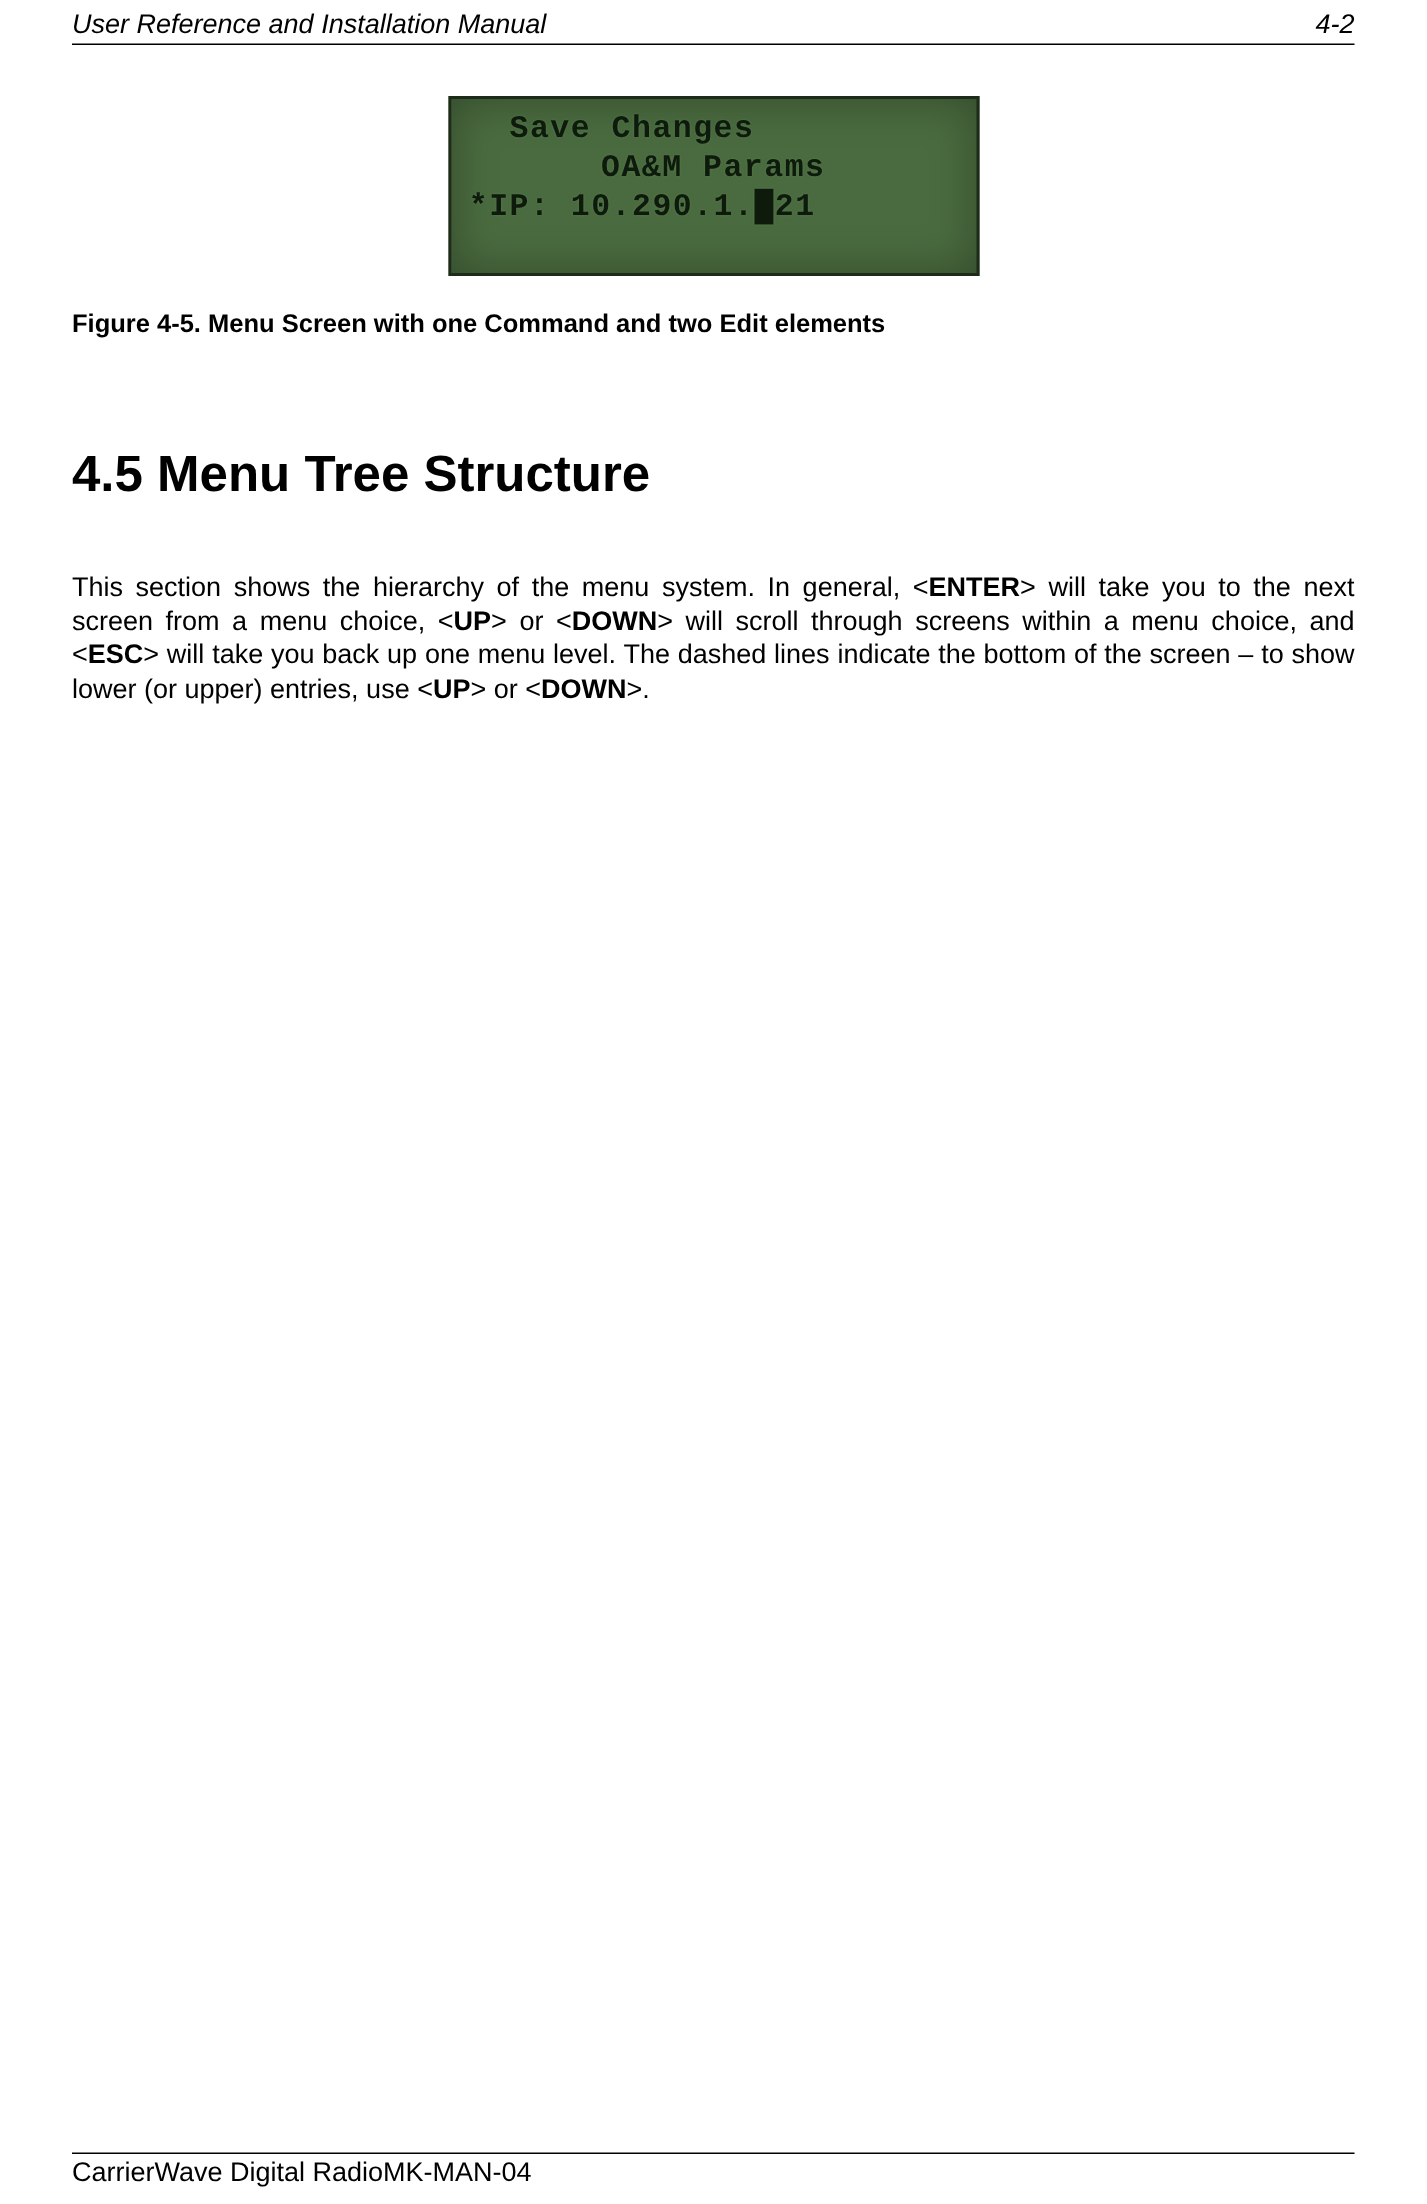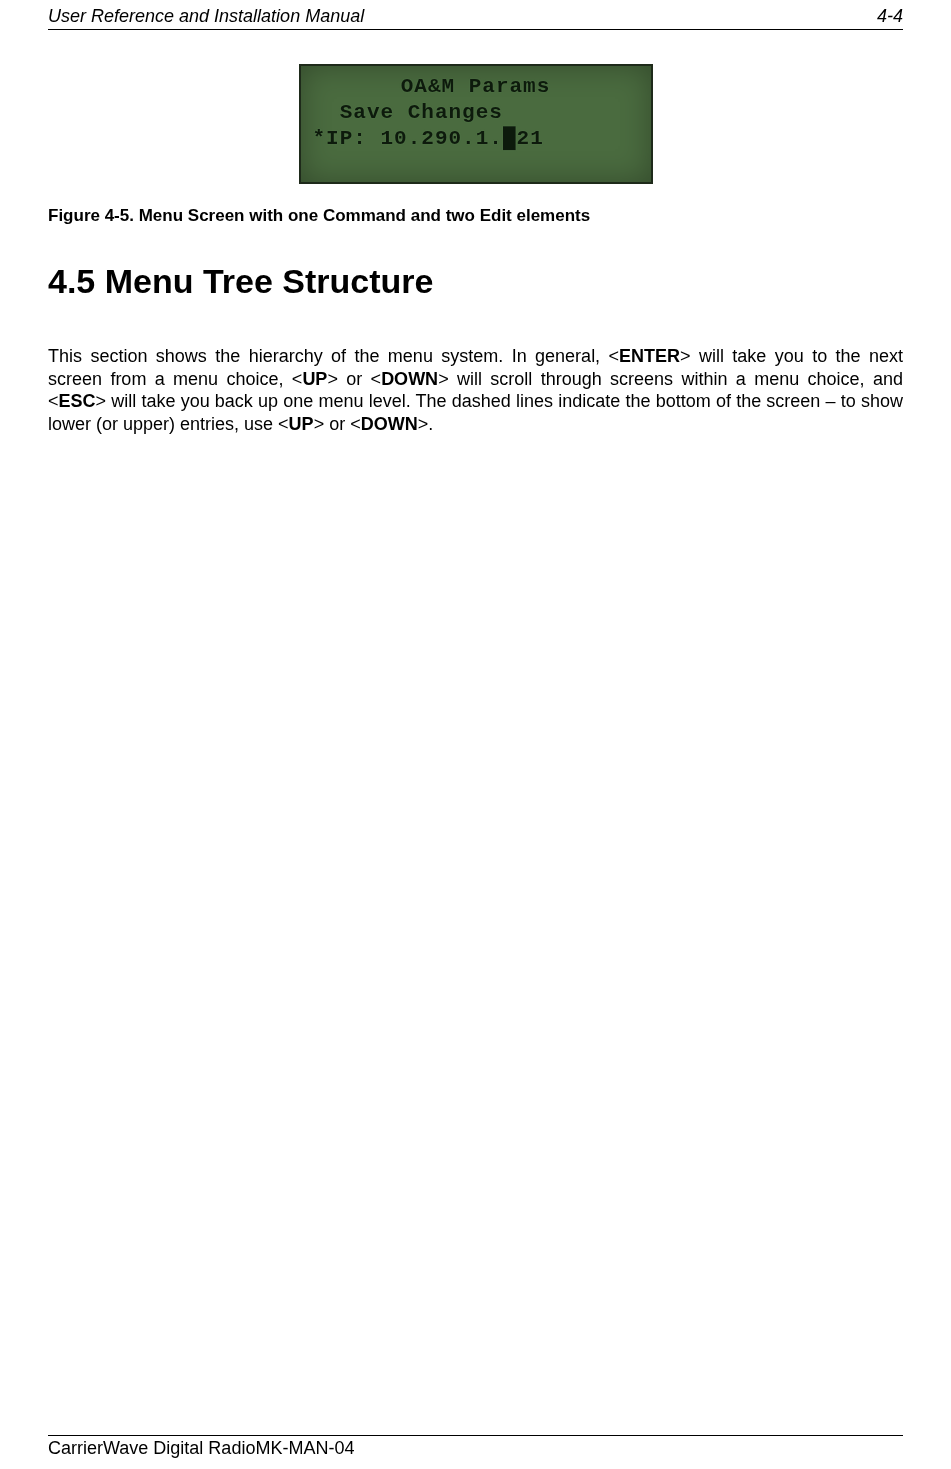--- a/index.html
+++ b/index.html
@@ -62,21 +62,21 @@
   .lcd-line.center { text-align: center; }
   .caption {
     text-align: left;
     font-weight: bold;
     font-size: 17px;
     margin-top: 22px;
   }
   .section-title {
     font-size: 34px;
     font-weight: bold;
-    margin-top: 36px;
+    margin-top: 71px;
   }
   .body-text {
     font-size: 18px;
     line-height: 1.25;
     margin-top: 44px;
     text-align: justify;
   }
   .body-text b { font-weight: bold; }
   .footer {
     position: absolute;
@@ -90,28 +90,28 @@
     font-size: 18px;
     padding-top: 2px;
   }
 </style>
 </head>
 <body>
 
 <div class="page">
   <div class="header">
     <span>User Reference and Installation Manual</span>
-    <span>4-4</span>
+    <span>4-2</span>
   </div>
   <hr class="header-rule">
 
   <div class="lcd-wrap">
     <div class="lcd">
+      <div class="lcd-line">  Save Changes</div>
       <div class="lcd-line center">OA&amp;M Params</div>
-      <div class="lcd-line">  Save Changes</div>
       <div class="lcd-line">*IP: 10.290.1.█21</div>
     </div>
   </div>
 
   <div class="caption">Figure 4-5.  Menu Screen with one Command and two Edit elements</div>
 
   <div class="section-title">4.5 Menu Tree Structure</div>
 
   <div class="body-text">
     <span>This section shows the hierarchy of the menu system.  In general, &lt;</span><b>ENTER</b><span>&gt; will take you to the next screen from a menu choice, &lt;</span><b>UP</b><span>&gt; or &lt;</span><b>DOWN</b><span>&gt; will scroll through screens within a menu choice, and &lt;</span><b>ESC</b><span>&gt; will take you back up one menu level.   The dashed lines indicate the bottom of the screen – to show lower (or upper) entries, use &lt;</span><b>UP</b><span>&gt; or &lt;</span><b>DOWN</b><span>&gt;.</span>

